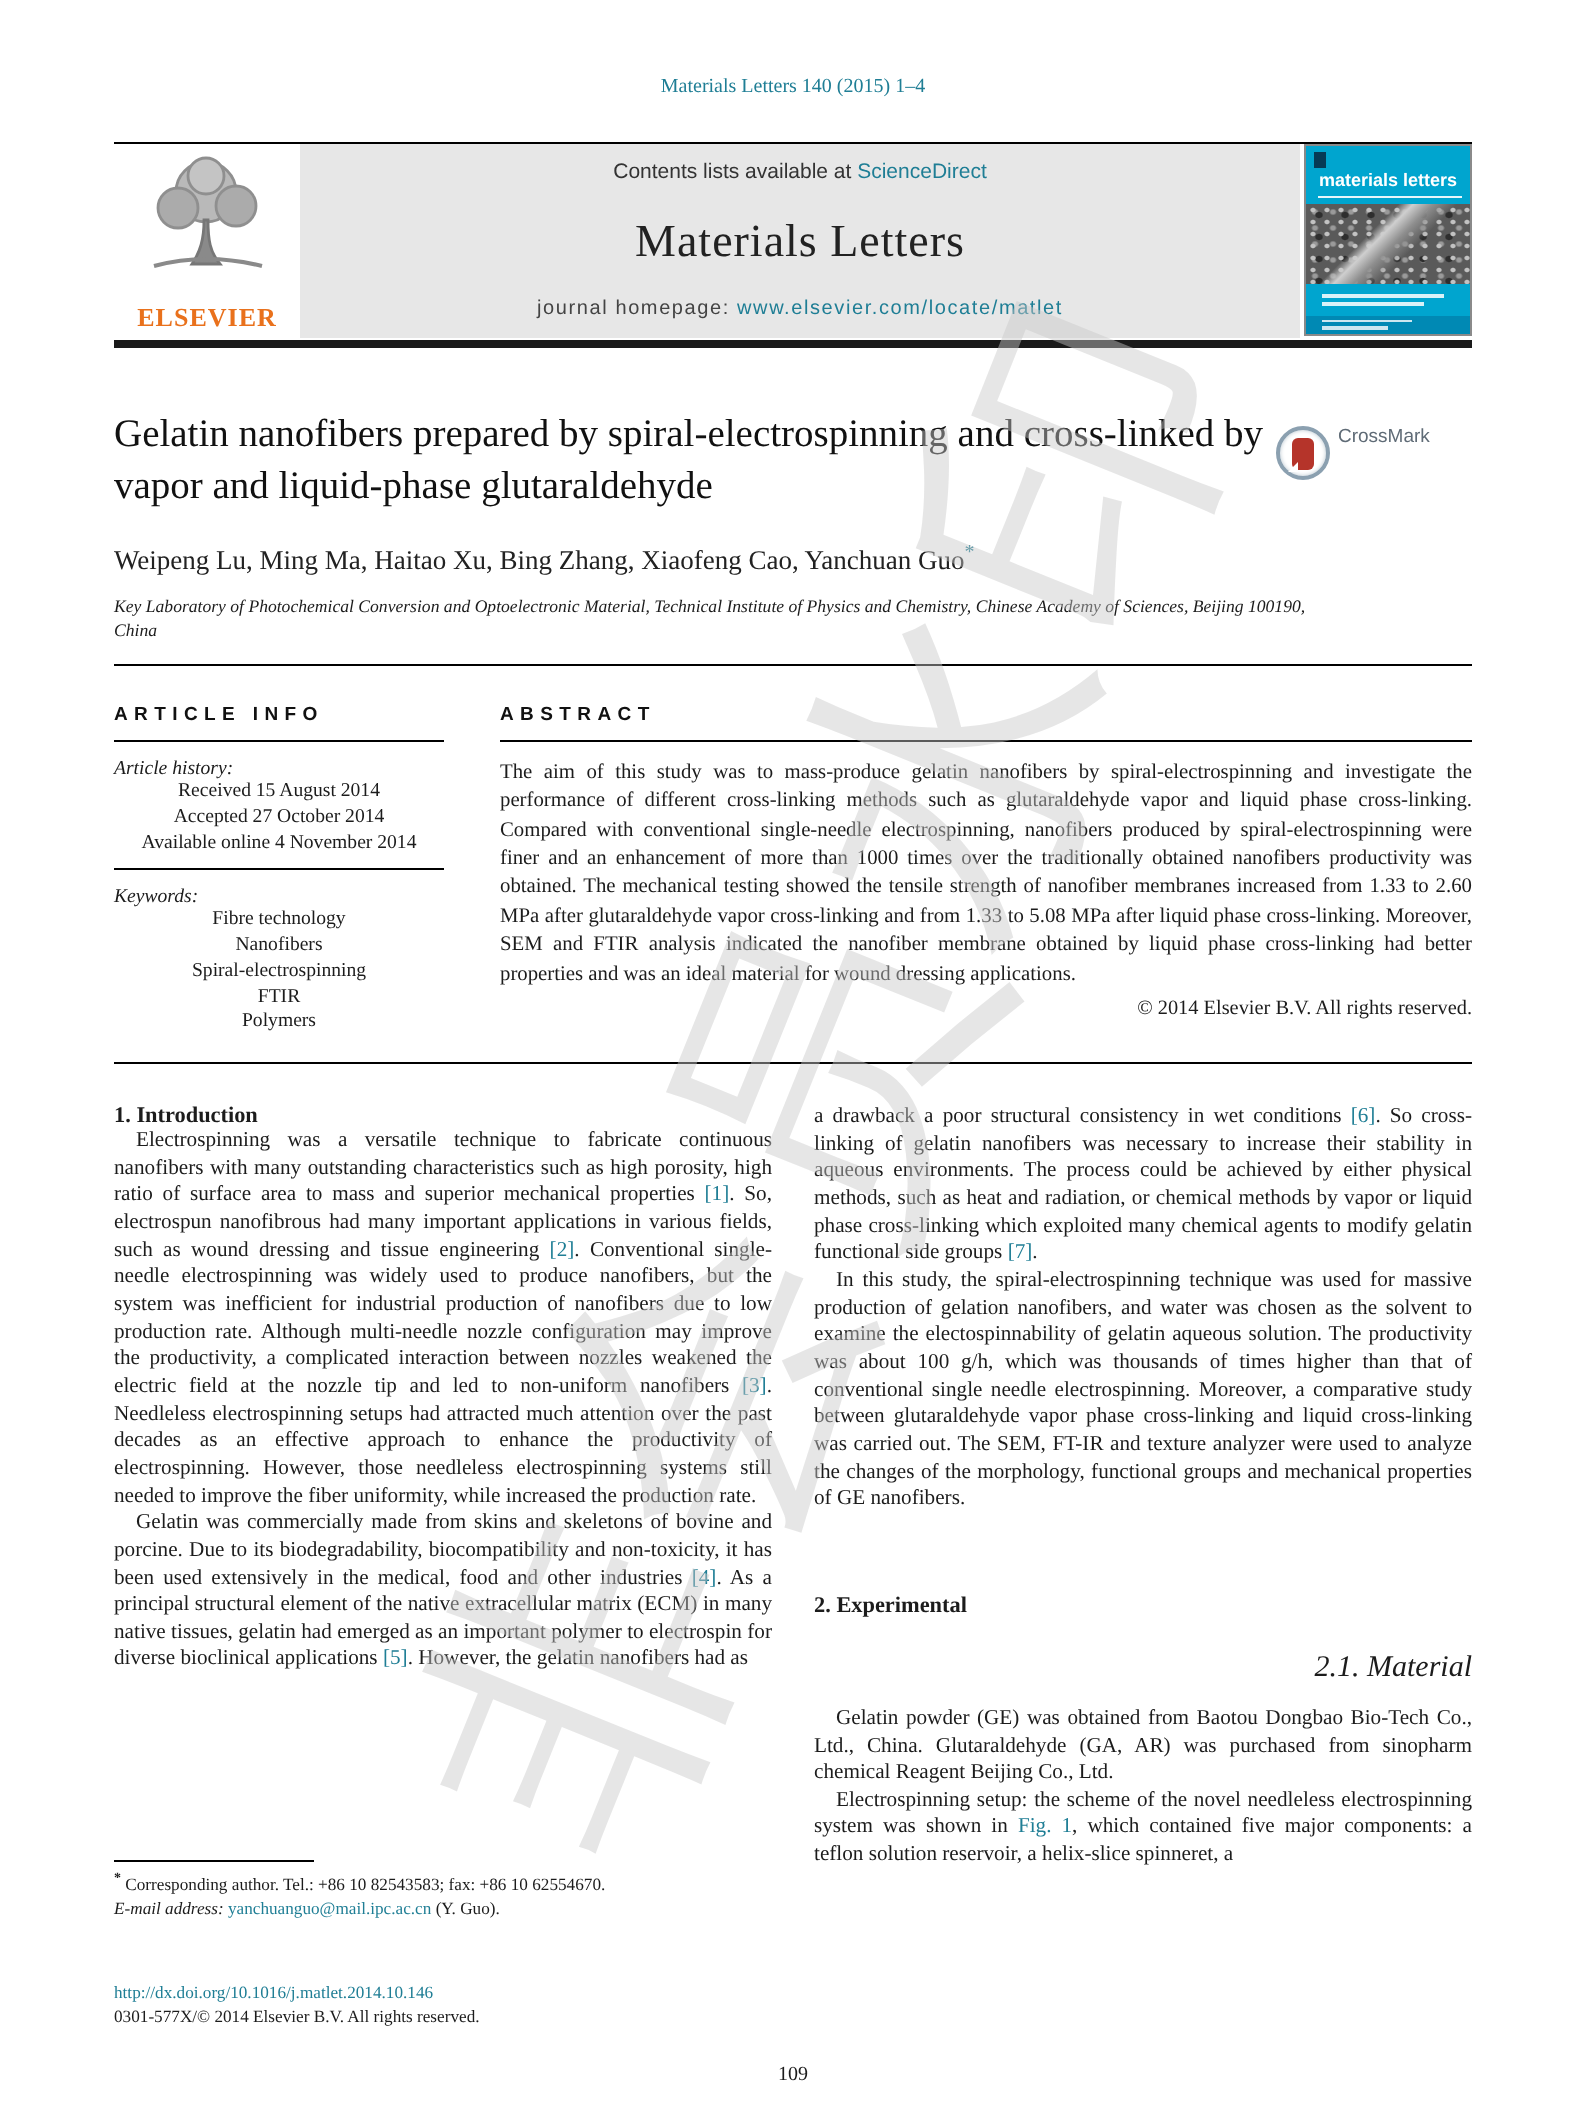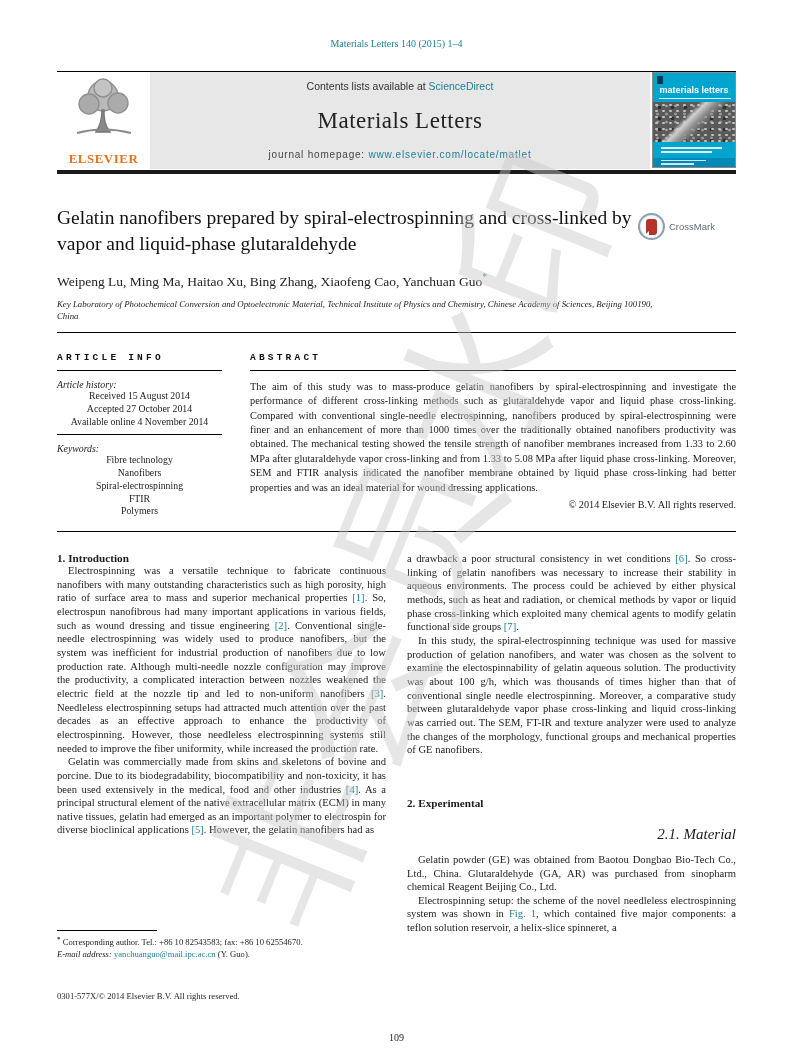--- a/index.html
+++ b/index.html
@@ -69,40 +69,40 @@
   .cover-bottom{position:absolute;bottom:0;left:0;width:100%;height:9px;background:#0089b4;}
   .cover-bottom div{height:1.3px;background:rgba(255,255,255,.8);margin:2px 8px 0 8px;}
   .black-bar{top:170px;left:57px;width:679px;height:4px;background:#1a1a1a;}
   
   .title-block{top:205px;left:57px;width:679px;}
   .article-title{font-size:19.5px;line-height:1.32;max-width:612px;color:#111;}
   .authors{margin-top:15px;font-size:13.5px;color:#222;}
   .authors .corr-star{color:var(--link);vertical-align:super;font-size:10px;}
   .affiliation{margin-top:9px;font-size:8.8px;font-style:italic;max-width:600px;line-height:1.35;}
   .crossmark{
-    position:absolute;top:8px;right:0;width:98px;display:flex;align-items:center;gap:4px;cursor:pointer;
+    position:absolute;top:8px;right:0;width:98px;display:flex;gap:4px;cursor:pointer;
   }
   .cm-circle{
     width:27px;height:27px;border-radius:50%;border:2px solid #8ba0b0;background:#fff;
     display:flex;align-items:center;justify-content:center;box-shadow:inset 0 0 2px #b9c6cf;
   }
   .cm-shield{width:11px;height:16px;background:var(--crossmark-red);border-radius:3px;position:relative;}
   .cm-shield::after{
     content:"";position:absolute;left:-2px;bottom:-1px;border-style:solid;
     border-width:0 0 5px 5px;border-color:transparent transparent #fff transparent;
   }
   .cm-label{font-family:"Liberation Sans",sans-serif;font-size:9.5px;color:#5f6b76;}
   
   .meta-rule{top:332px;left:57px;width:679px;border-top:1px solid #000;}
   
   .info-section{top:345px;left:57px;width:679px;height:187px;border-bottom:1px solid #000;display:flex;}
   .info-col{width:193px;padding-right:28px;}
   .abstract-col{flex:1;}
   .sec-head{
-    font-family:Liberation Mono, monospace;font-weight:bold;font-size:9.5px;
+    font-family:Liberation Sans, sans-serif;font-weight:bold;font-size:9.5px;
     letter-spacing:3.2px;color:#111;padding-top:7px;
   }
   .head-rule{border-top:1.5px solid #000;margin-top:7px;}
   .hist-label,.kw-label{font-style:italic;font-size:9.8px;margin-top:8px;}
   .hist-line,.kw-line{font-size:9.8px;line-height:1.32;text-align:center;}
   .hist-divider{border-top:1px solid #000;margin-top:5px;}
   .abstract-text{font-size:10.4px;line-height:1.38;text-align:justify;margin-top:9px;}
   .abstract-copyright{font-size:10.2px;text-align:right;margin-top:4px;}
   
   .body-cols{top:552px;left:57px;width:679px;display:flex;gap:21px;}
@@ -235,16 +235,17 @@
 <div class="abs footnote">
   <div class="footnote-rule"></div>
   <div>
     <span class="fn-star">*</span><span> Corresponding author. Tel.: +86 10 82543583; fax: +86 10 62554670.</span>
   </div>
   <div>
     <span class="fn-email-label">E-mail address: </span><span class="tlink">yanchuanguo@mail.ipc.ac.cn</span><span> (Y. Guo).</span>
   </div>
 </div>
 <div class="abs doi-block">
+  <div class="doi-link">http://dx.doi.org/10.1016/j.matlet.2014.10.146</div>
   <div>0301-577X/© 2014 Elsevier B.V. All rights reserved.</div>
 </div>
 
 <div class="abs page-num">109</div>
 
 </body></html>

